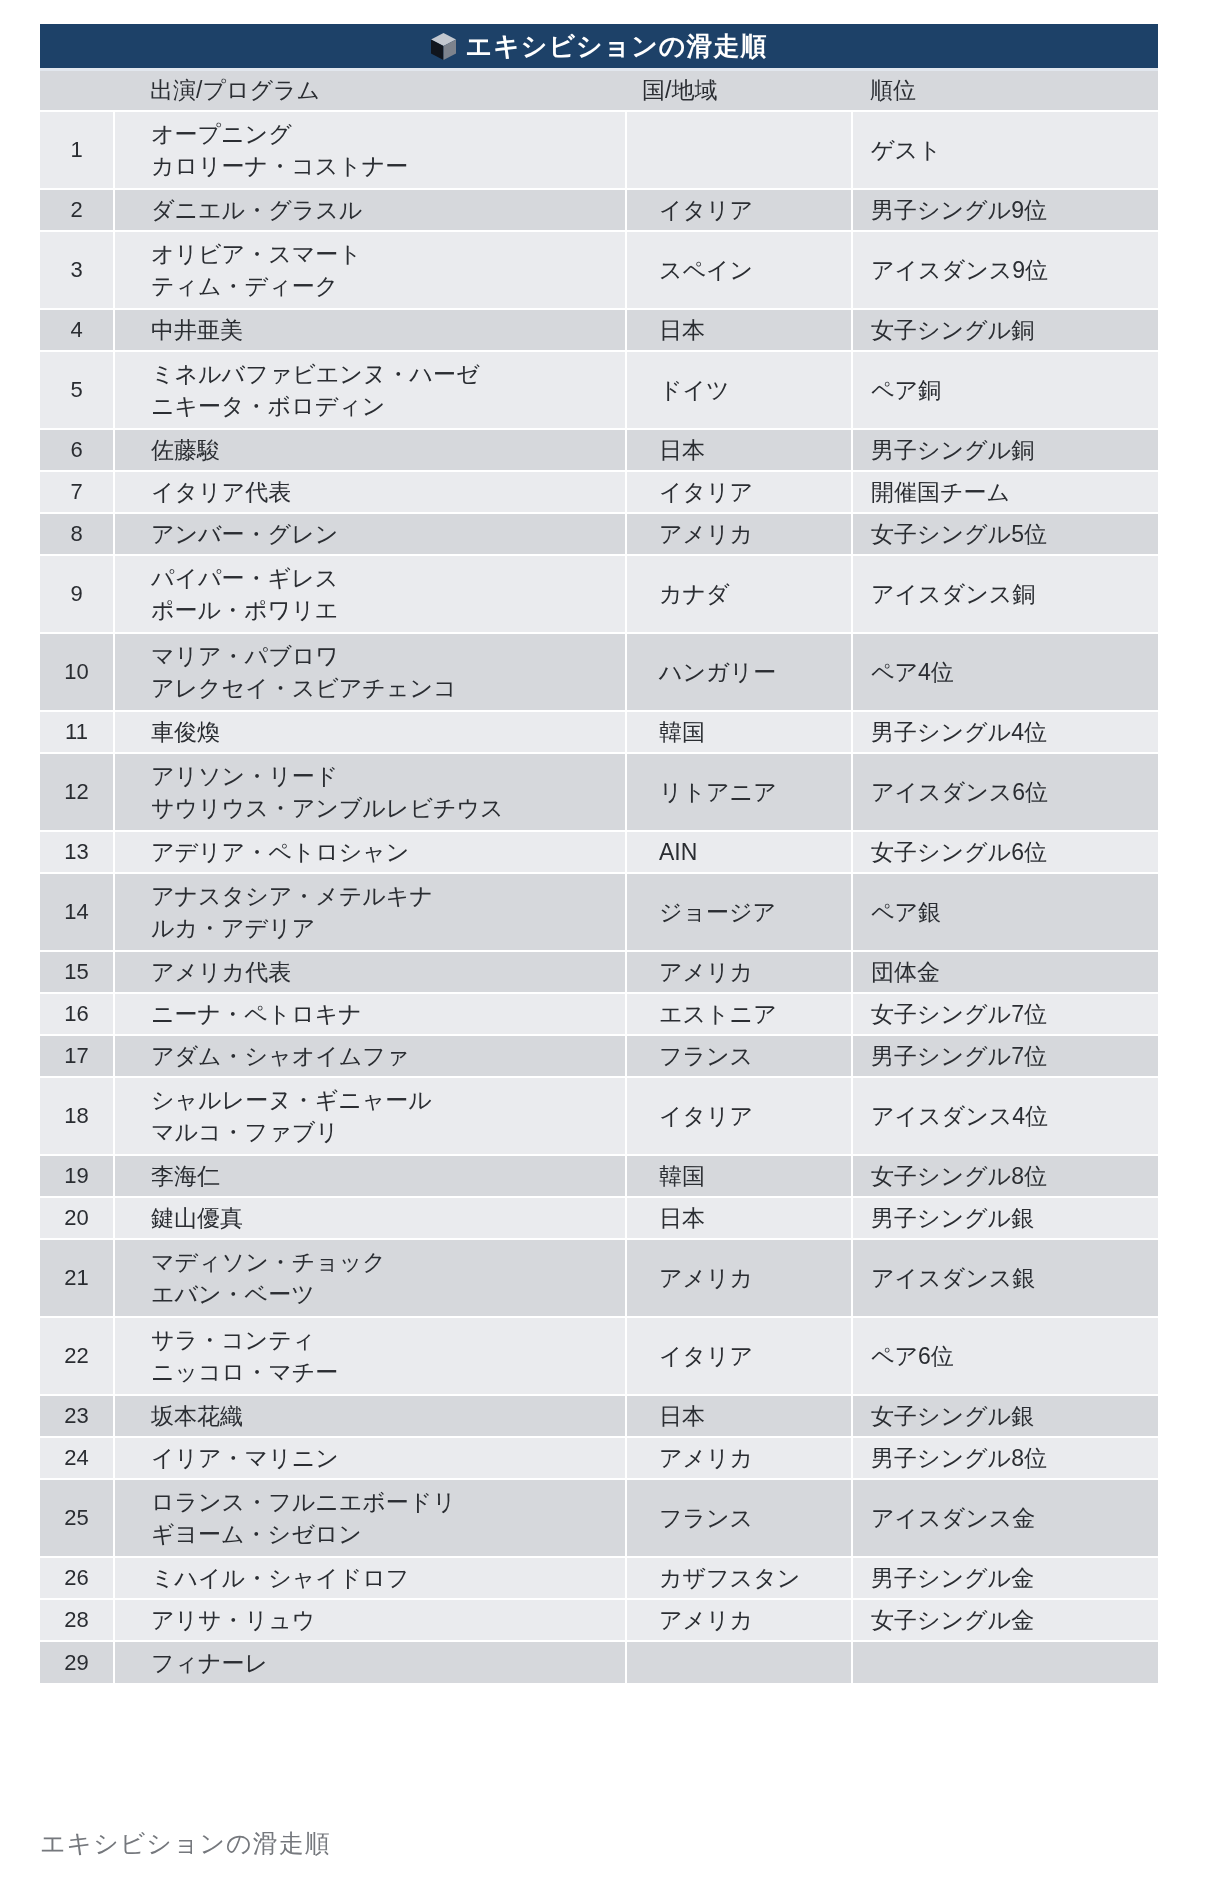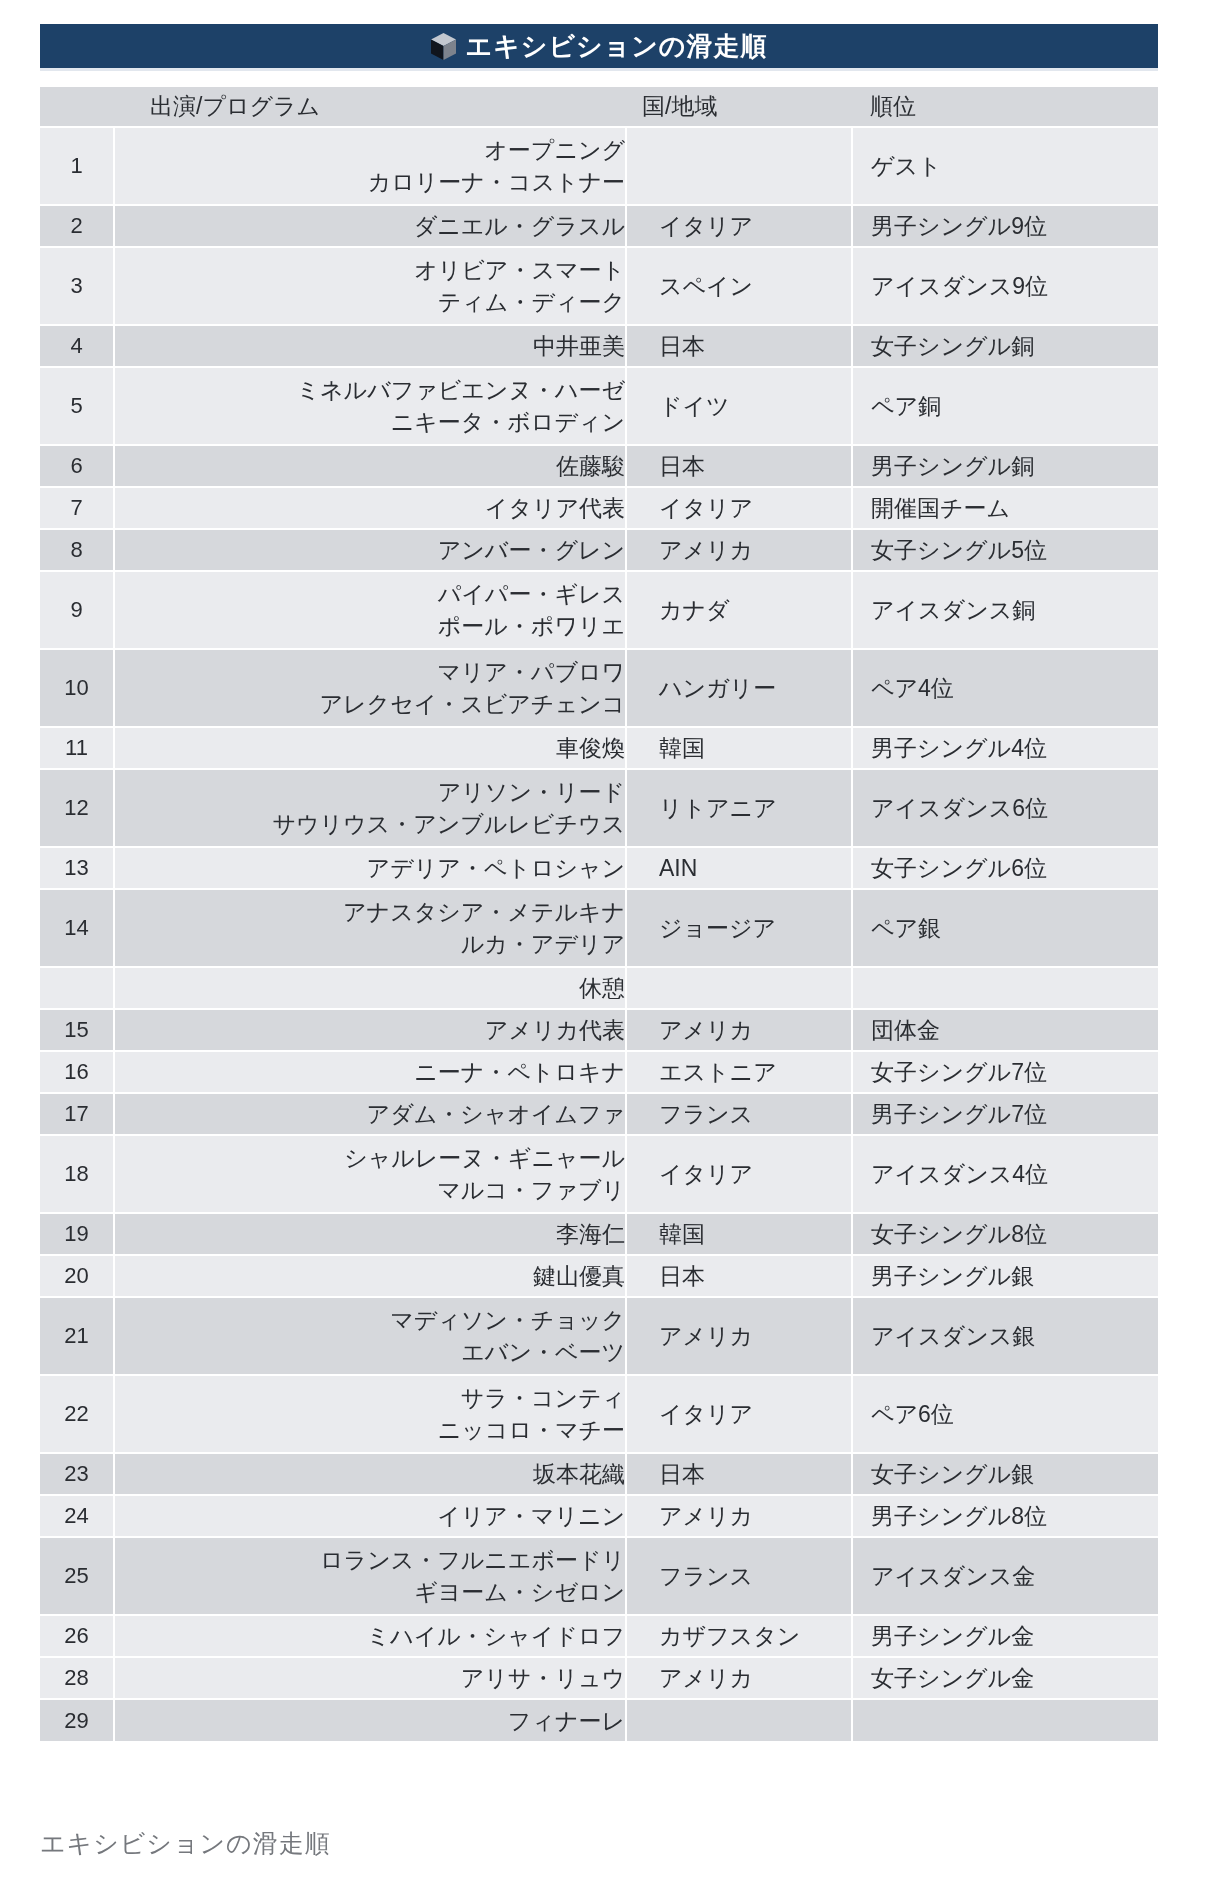--- a/index.html
+++ b/index.html
@@ -16,21 +16,21 @@
     height:44px;
     background:#1d4168;
     display:flex; align-items:center; justify-content:center; gap:10px;
     border-bottom:3px solid #e2e7ee;
   }
   .title-text {
     color:#ffffff; font-size:26px; font-weight:bold; letter-spacing:1px;
   }
   .cube { width:25px; height:27px; display:block; }
   table {
-    width:100%; border-collapse:collapse; table-layout:fixed;margin-top:16px;
+    width:100%; border-collapse:collapse; table-layout:fixed;
   }
   col.c-no      { width:74px; }
   col.c-program { width:512px; }
   col.c-country { width:226px; }
   col.c-rank    { width:306px; }
   thead tr { background:#d6d8dc; height:40px; }
   th {
     font-size:23px; font-weight:normal; color:#2a2d32;
     text-align:left; padding:0;
   }
@@ -44,21 +44,21 @@
   td {
     font-size:23px; color:#2a2d32;
     vertical-align:middle; padding:0;
     border-top:2px solid #ffffff;
     border-left:2px solid #ffffff;
     line-height:32px;
     overflow:hidden; white-space:nowrap;
   }
   td:first-child { border-left:none; }
   td.no { text-align:center; font-size:22px; }
-  td.program { padding-left:36px;text-align:right; }
+  td.program { padding-left:36px; }
   td.country { padding-left:32px; }
   td.rank    { padding-left:18px; }
   .caption {
     position:absolute; left:40px; top:1827px;
     font-size:25px; color:#75787d; letter-spacing:1px;
   }
 </style>
 </head>
 <body>
 
@@ -214,28 +214,20 @@
   <tr class="dark double">
     <td class="no">14</td>
     <td class="program">
             <div>アナスタシア・メテルキナ</div>
             <div>ルカ・アデリア</div>
           </td>
     <td class="country">ジョージア</td>
     <td class="rank">ペア銀</td>
   </tr>
 
-  <tr class="light single">
-    <td class="no"></td>
-    <td class="program">
-            <div>休憩</div>
-          </td>
-    <td class="country"></td>
-    <td class="rank"></td>
-  </tr>
 
   <tr class="dark single">
     <td class="no">15</td>
     <td class="program">
             <div>アメリカ代表</div>
           </td>
     <td class="country">アメリカ</td>
     <td class="rank">団体金</td>
   </tr>
 

